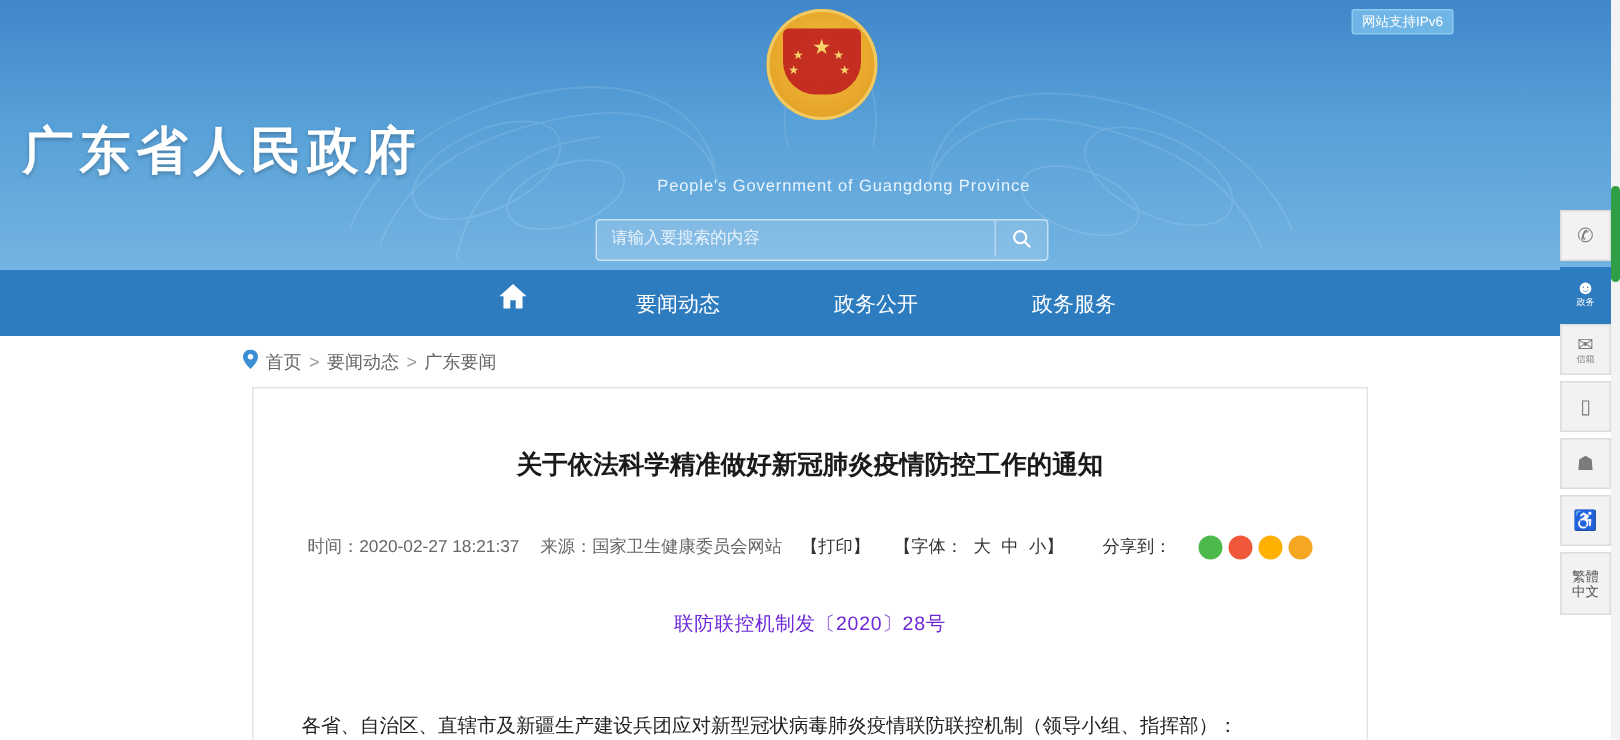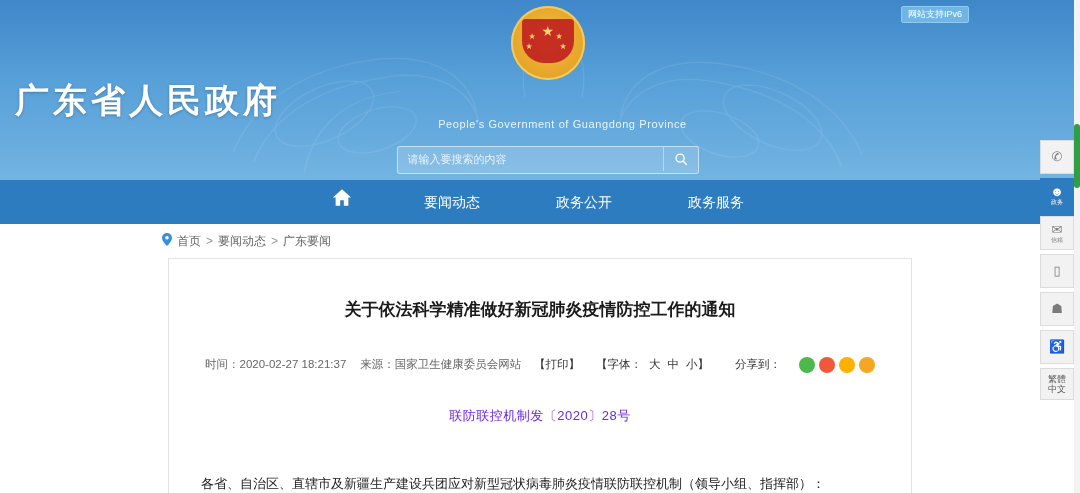--- a/index.html
+++ b/index.html
@@ -269,21 +269,21 @@
     cursor: pointer;
     box-sizing: border-box;
   }
   .tool .glyph { font-size: 13px; line-height: 14px; }
   .tool.accent {
     background: #2e7cc0;
     border-color: #2e7cc0;
     color: #ffffff;
   }
   .tool.tall {
-    height: 32px;
+    height: 42px;
     font-size: 10px;
     line-height: 12px;
     color: #555;
   }
 
   
   .scrollbar {
     position: absolute;
     right: 0;
     top: 0;

